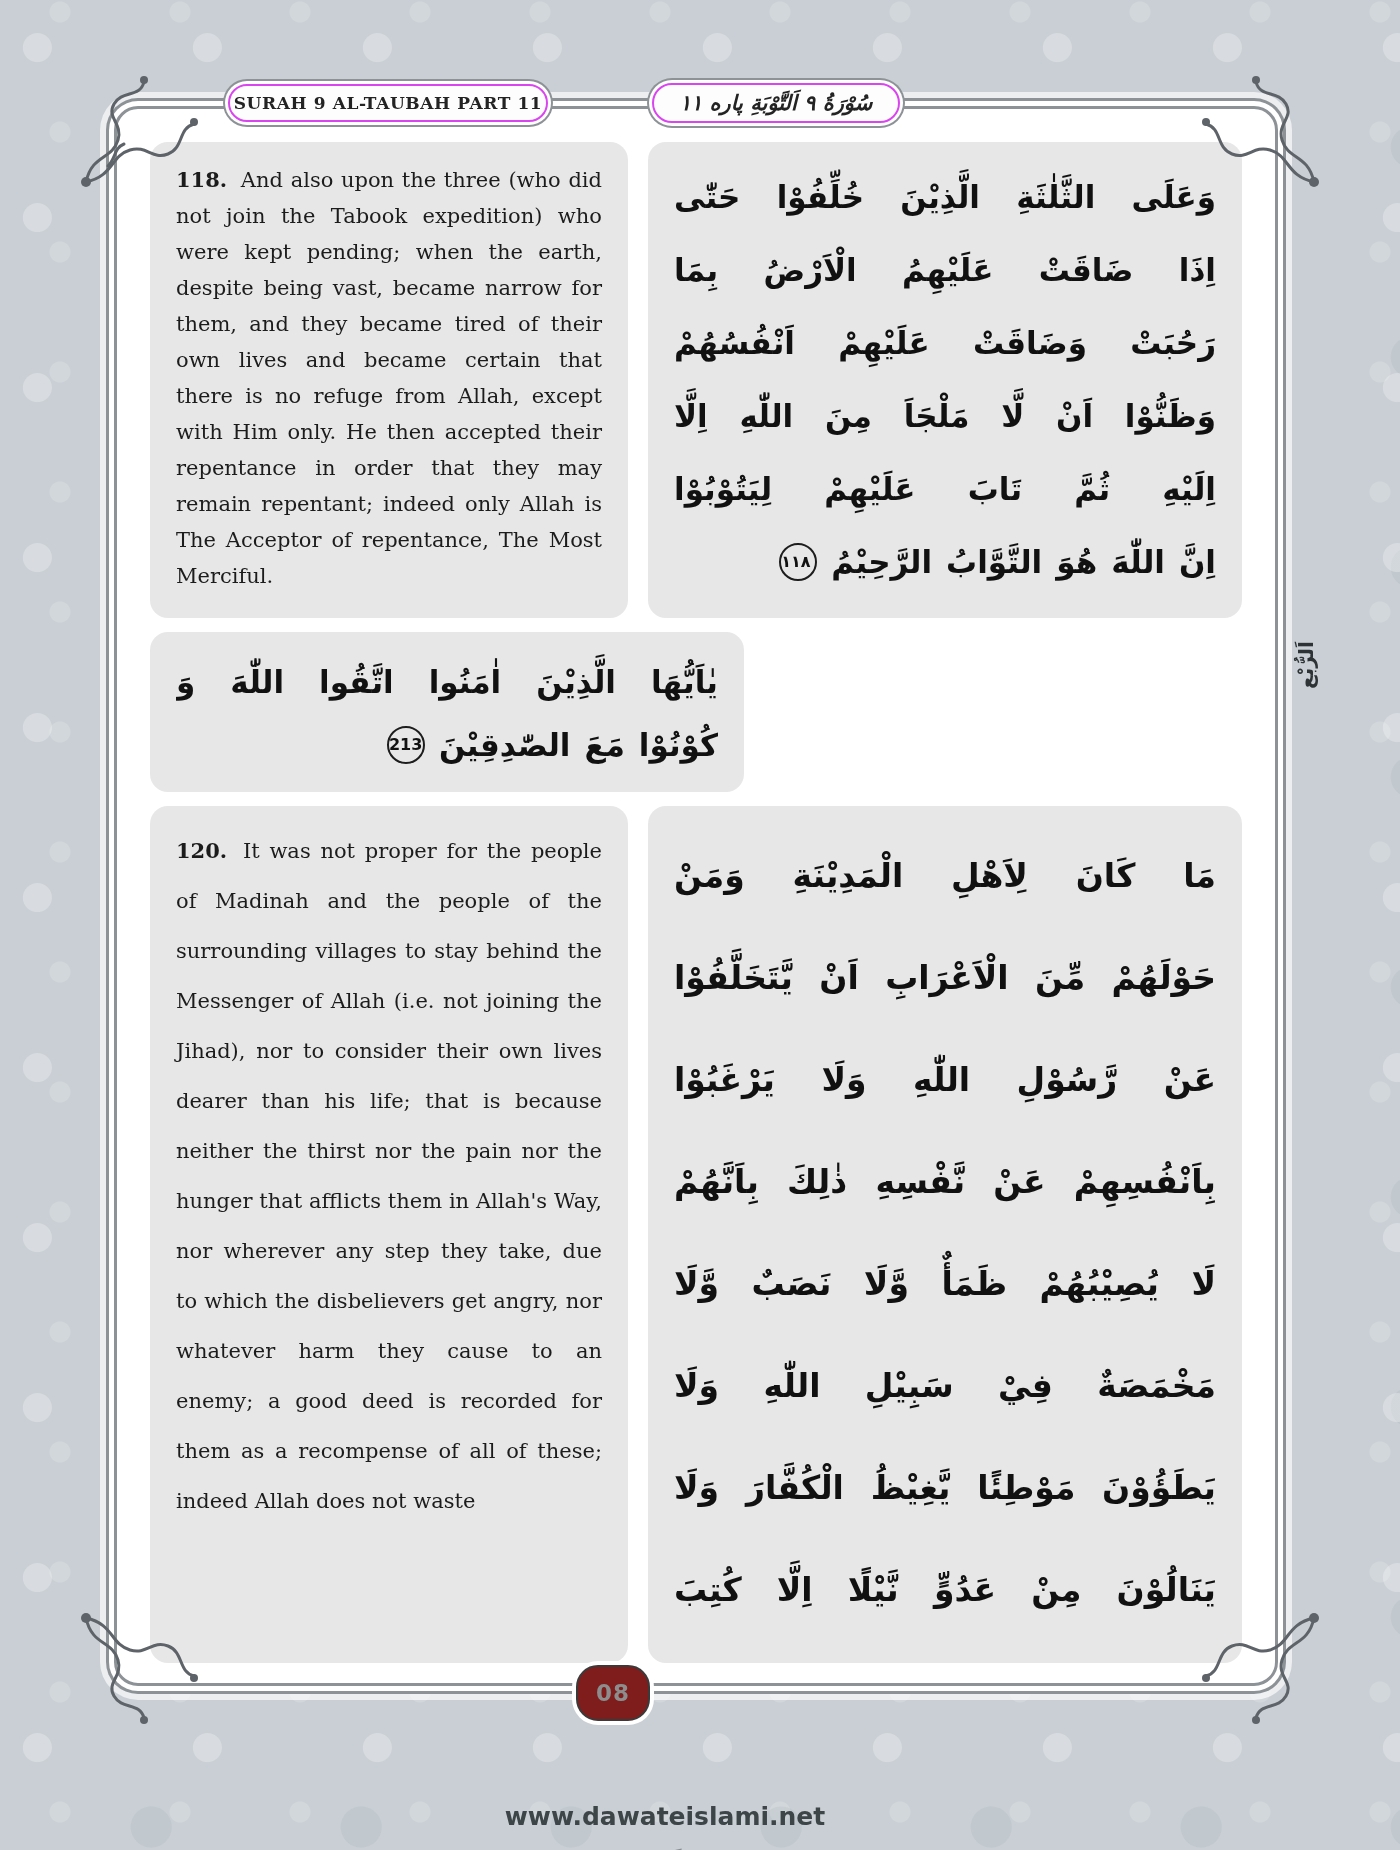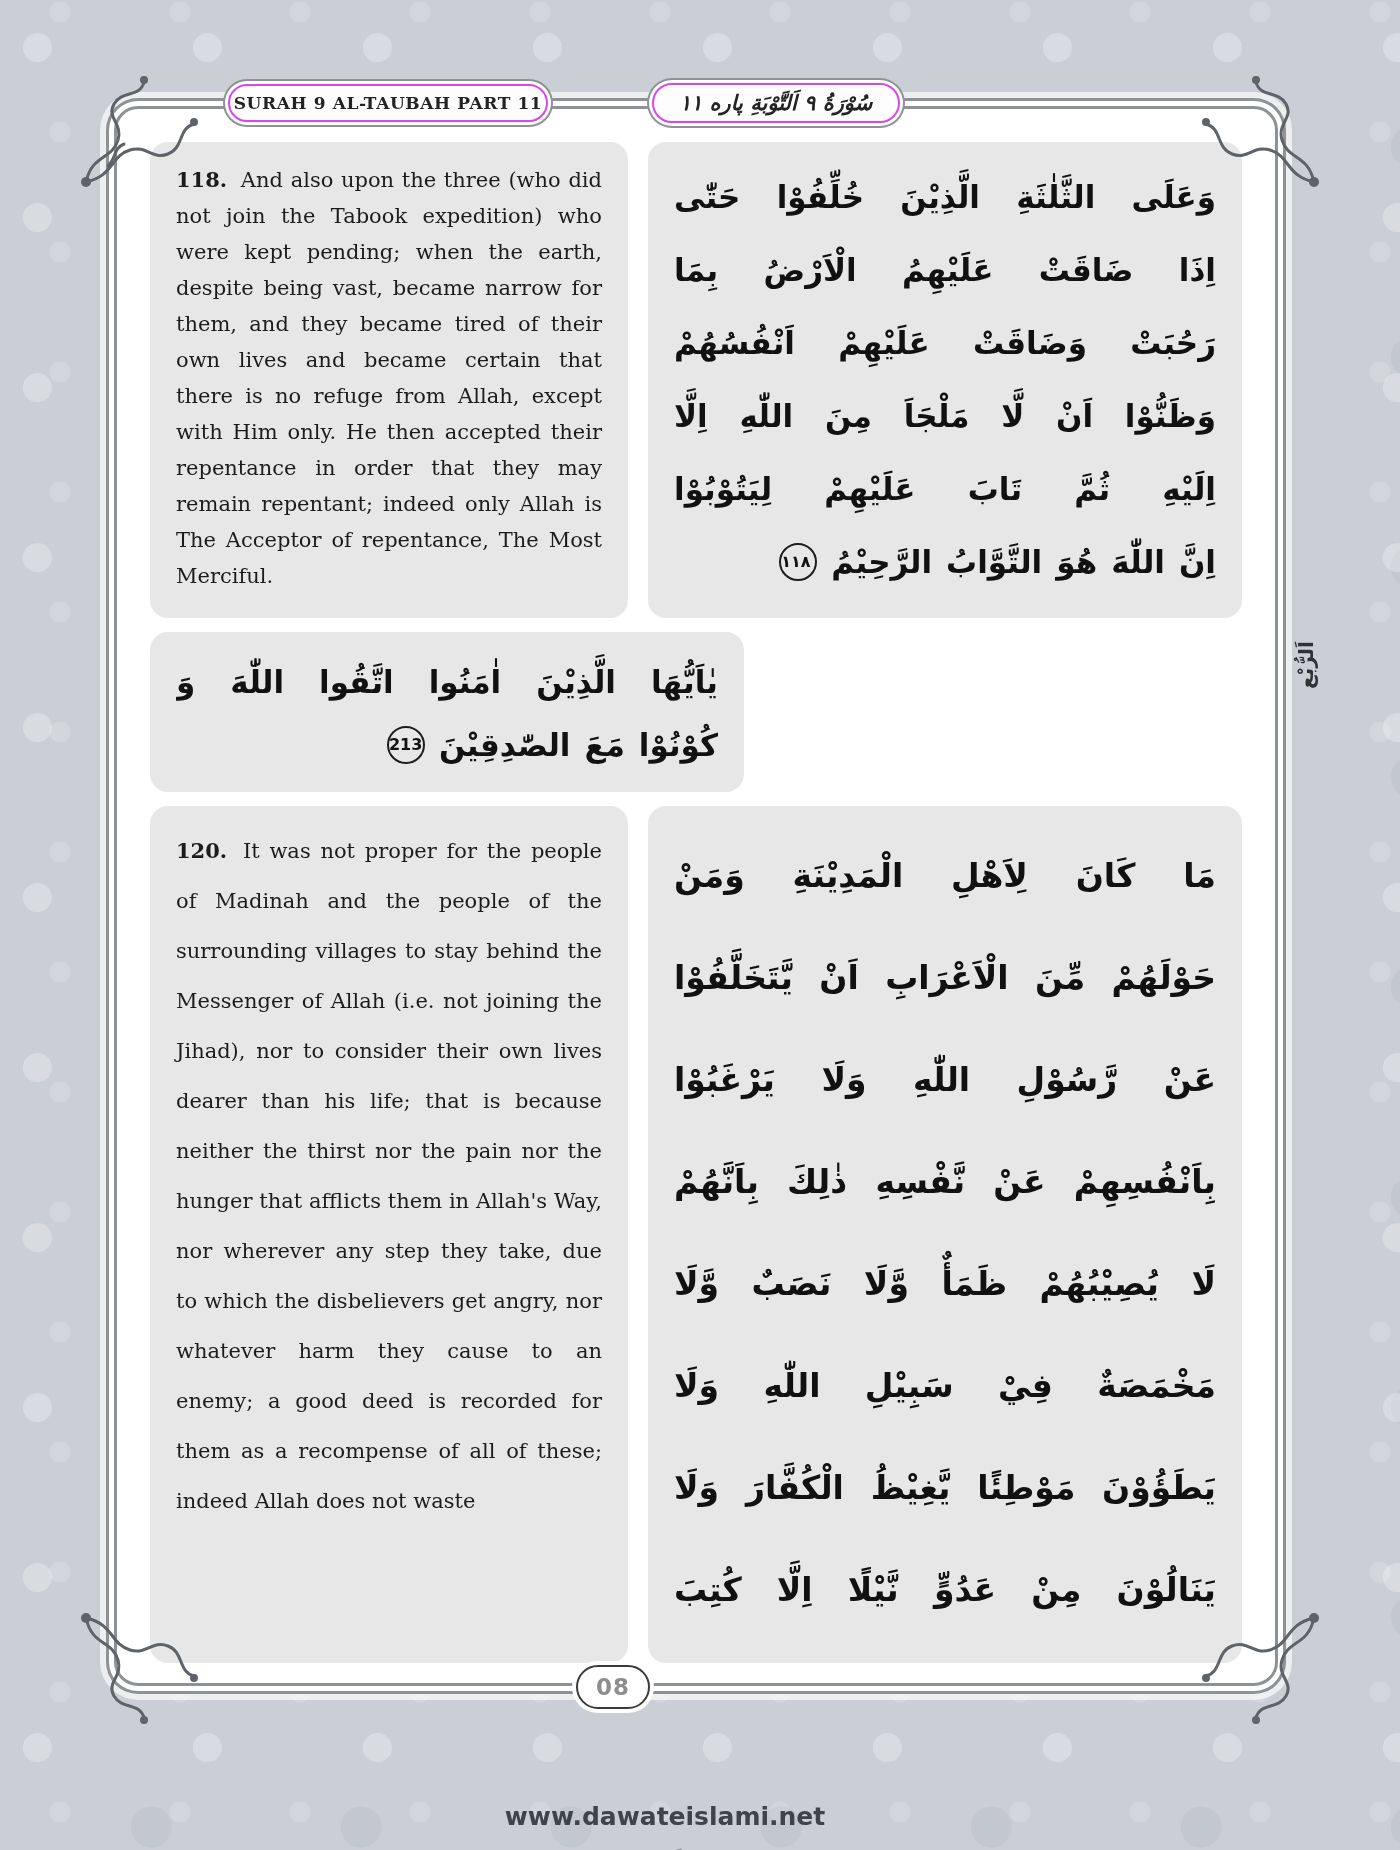--- a/index.html
+++ b/index.html
@@ -96,22 +96,22 @@
   .verse-row:nth-of-type(2) .ar-line{height:63px; font-size:31px;}
   .verse-row:nth-of-type(3) .ar-line{height:102px; font-size:33px;}
   .ayah-marker{
     flex:0 0 auto;
     width:38px; height:38px; border:2.5px solid #1d1d1d; border-radius:50%;
     font-size:16px; line-height:33px; text-align:left; font-weight:bold;
   }
 
   
   .page-badge{
-    position:absolute; left:576px; top:1665px; width:74px; height:44px; z-index:7;
-    background:#ffffff; border:2.5px solid #3a3a3a; border-radius:22px;
+    position:absolute; left:576px; top:1665px; width:74px; height:56px; z-index:7;
+    background:#7f1d1d; border:2.5px solid #3a3a3a; border-radius:22px;
     box-shadow:0 0 0 4px #ffffff;
     display:flex; align-items:center; justify-content:center;
     font-family:"DejaVu Sans", sans-serif; font-weight:bold; font-size:23px; color:#8d8d8d;
     letter-spacing:1px;
   }
 
   
   .margin-marker{
     position:absolute; left:1294px; top:716px; width:102px; height:28px;
     transform:rotate(-90deg); transform-origin:0 0;

